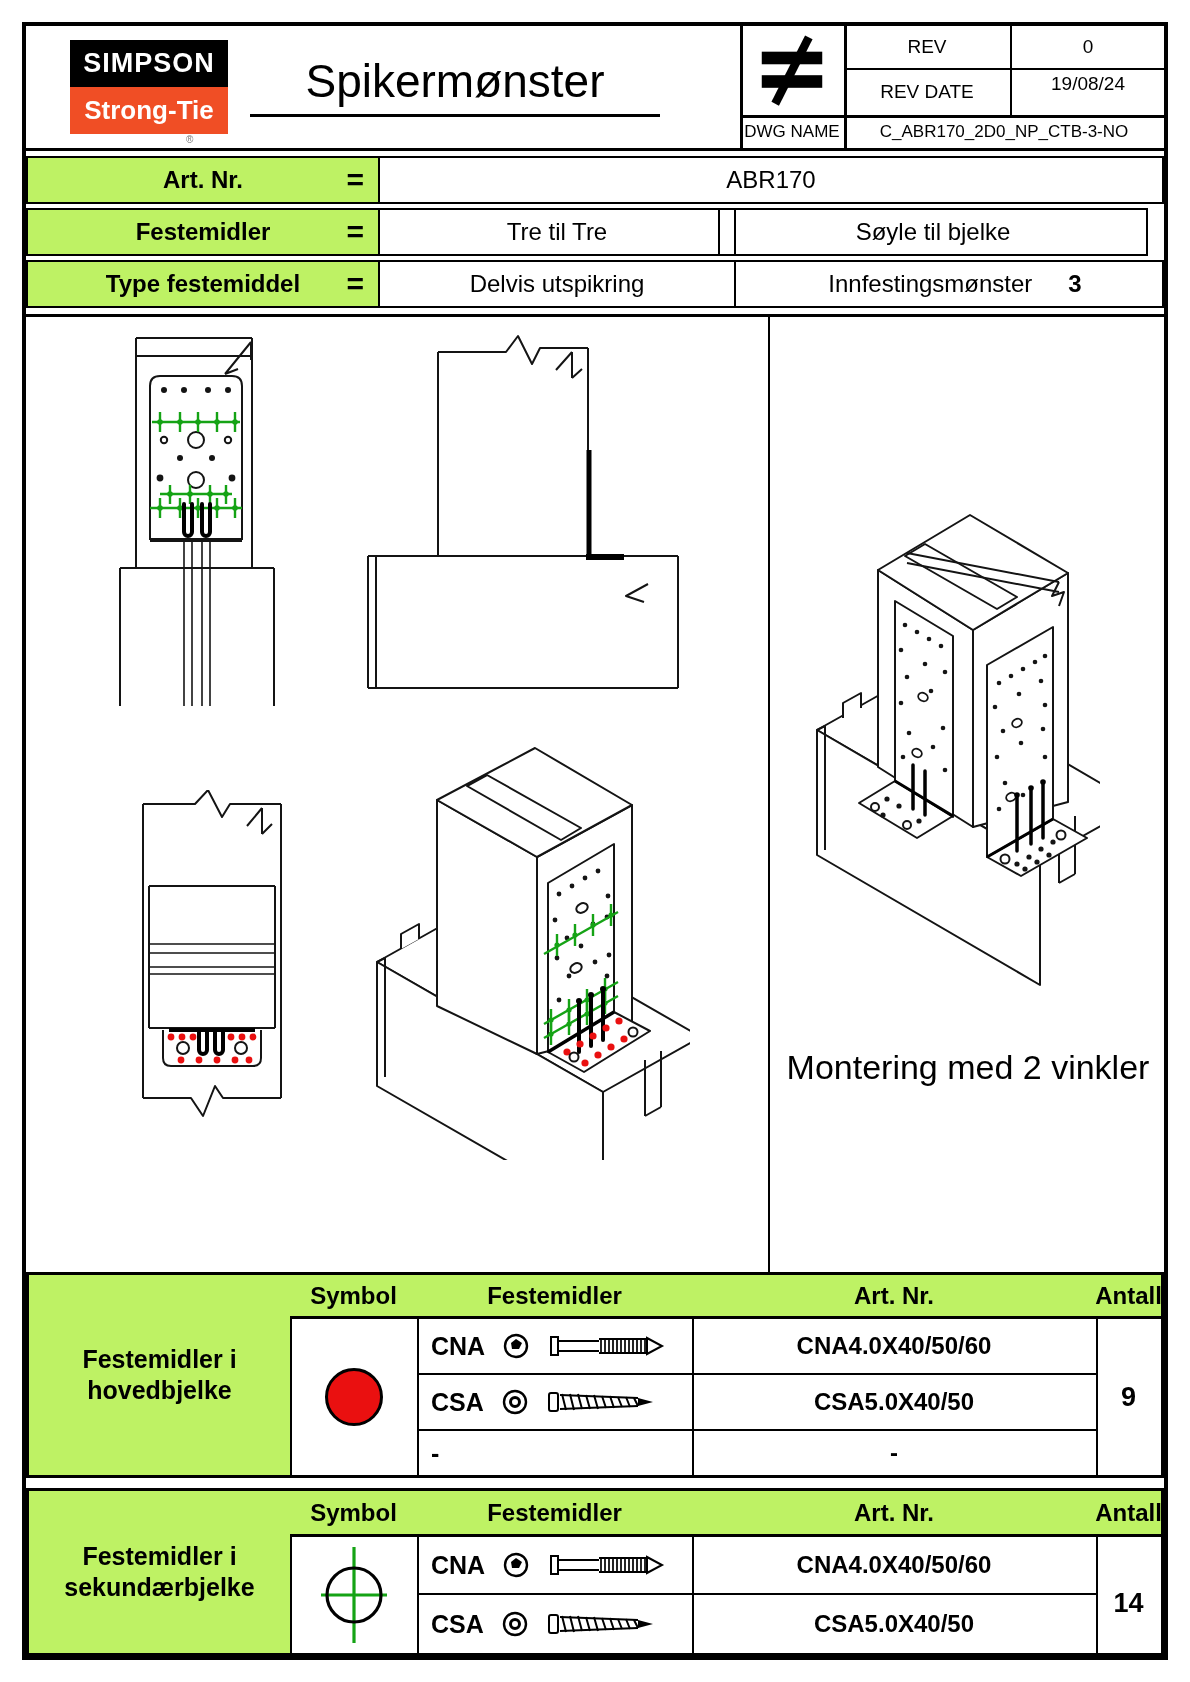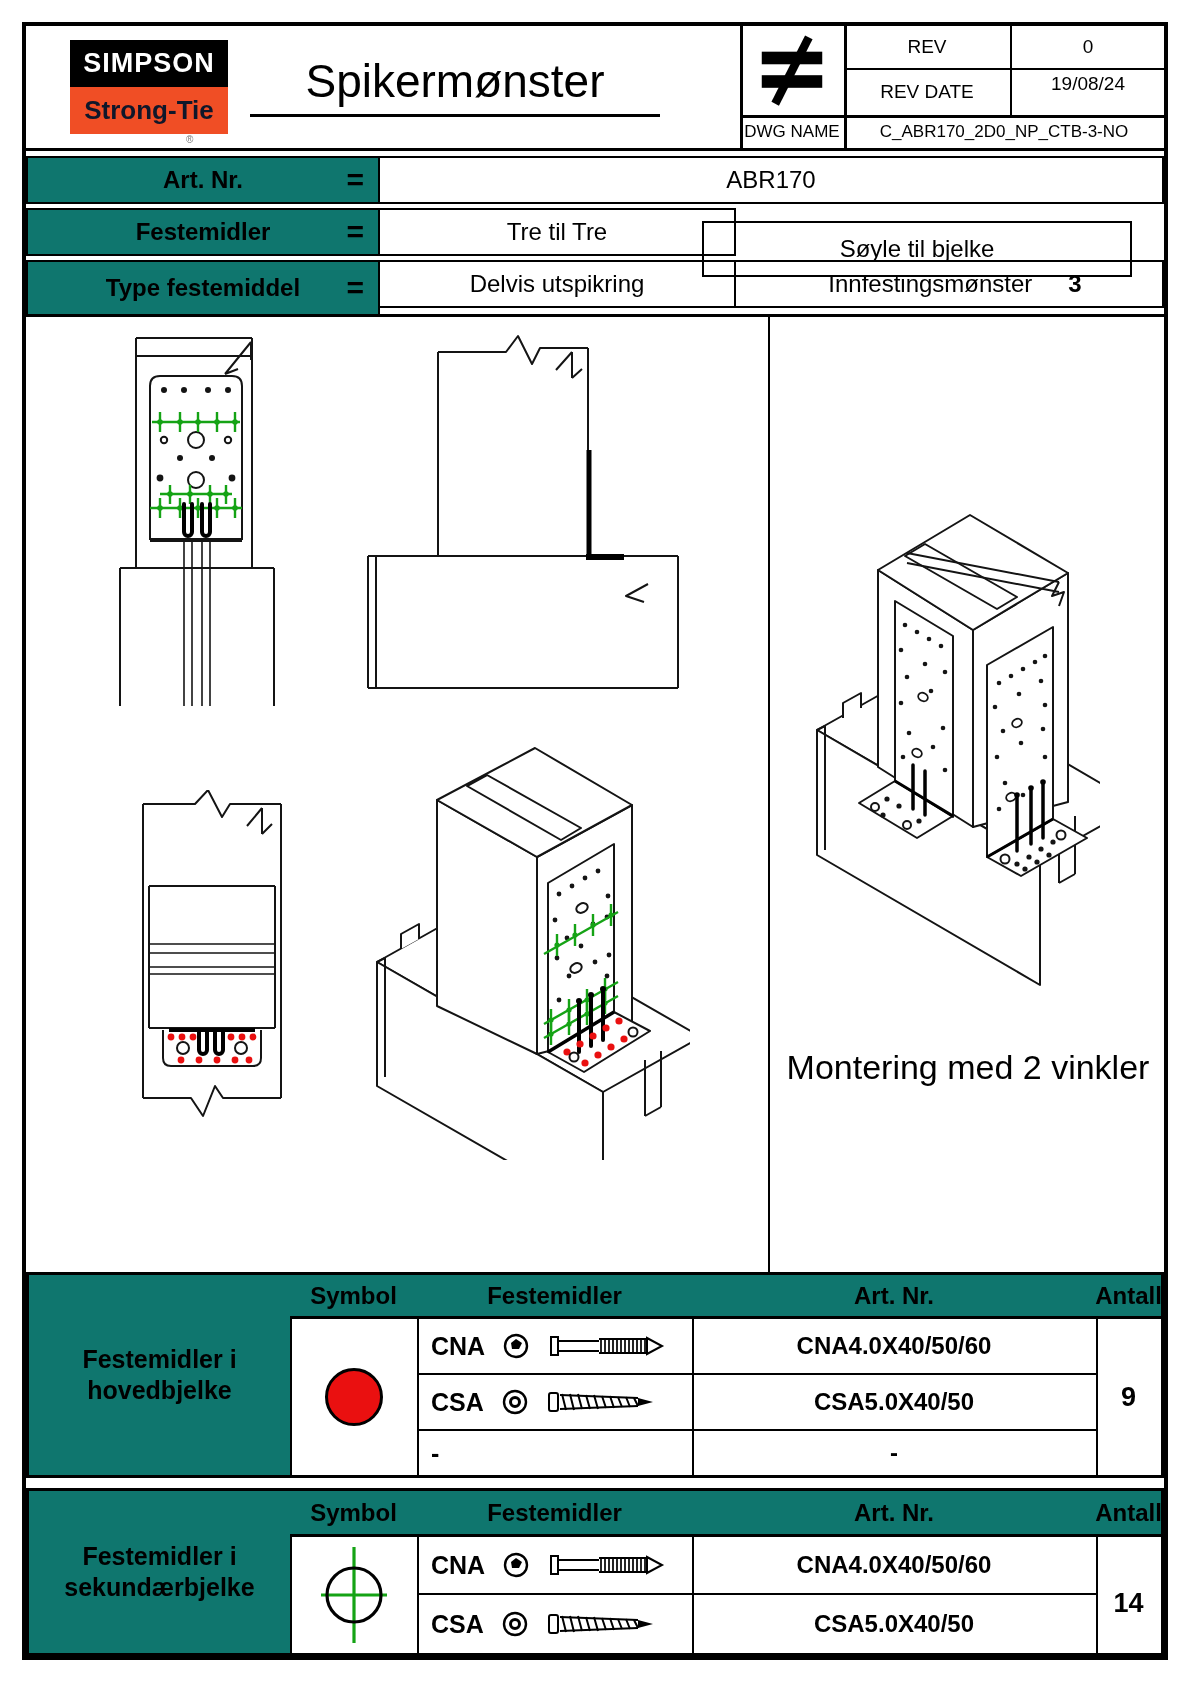--- a/index.html
+++ b/index.html
@@ -3,25 +3,25 @@
 <meta charset="utf-8">
 <style>
   html,body{margin:0;padding:0;background:#fff;}
   *{box-sizing:border-box;}
   .page{position:relative;width:1190px;height:1682px;background:#fff;
         font-family:"Liberation Sans",sans-serif;color:#000;}
   .frame{position:absolute;left:22px;top:22px;width:1146px;height:1638px;border:4px solid #000;}
   .abs{position:absolute;}
   .line{position:absolute;background:#000;}
   .cell{position:absolute;border:2px solid #000;display:flex;align-items:center;justify-content:center;}
-  .gray{background:#0f766e;}
+  .gray{background:#bef264;}
   
   .logo-black{background:#000;color:#fff;font-weight:bold;font-size:27px;letter-spacing:1px;
               display:flex;align-items:center;justify-content:center;}
-  .logo-orange{background:#f04e25;color:#0f172a;font-weight:bold;font-size:26px;
+  .logo-orange{background:#f04e25;color:#ffffff;font-weight:bold;font-size:26px;
                display:flex;align-items:center;justify-content:center;}
   .title{font-size:46px;text-align:center;border-bottom:3px solid #000;padding-bottom:6px;}
   .small-lbl{font-size:19px;}
   
   .info-label{font-weight:bold;font-size:24px;}
   .info-eq{position:absolute;right:14px;top:50%;transform:translateY(-50%);font-weight:900;font-size:30px;}
   .info-val{font-size:24px;}
   
   .caption{font-size:34px;text-align:center;}
   
@@ -77,25 +77,25 @@
     <span class="info-val">ABR170</span>
   </div>
 
   <div class="cell gray" style="left:0;top:182px;width:354px;height:48px;">
     <span class="info-label">Festemidler</span>
     <span class="info-eq">=</span>
   </div>
   <div class="cell" style="left:352px;top:182px;width:358px;height:48px;">
     <span class="info-val">Tre til Tre</span>
   </div>
-  <div class="cell" style="left:676px;top:182px;width:430px;height:56px;margin-top:13px;">
+  <div class="cell" style="left:692px;top:182px;width:430px;height:48px;">
     <span class="info-val">Søyle til bjelke</span>
   </div>
 
-  <div class="cell gray" style="left:0;top:234px;width:354px;height:56px;">
+  <div class="cell gray" style="left:0;top:234px;width:354px;height:48px;">
     <span class="info-label">Type festemiddel</span>
     <span class="info-eq">=</span>
   </div>
   <div class="cell" style="left:352px;top:234px;width:358px;height:48px;">
     <span class="info-val">Delvis utspikring</span>
   </div>
   <div class="cell" style="left:708px;top:234px;width:430px;height:48px;padding-left:12px;">
     <span class="info-val">Innfestingsmønster</span>
     <span class="info-val" style="margin-left:36px;font-weight:bold;">3</span>
   </div>

